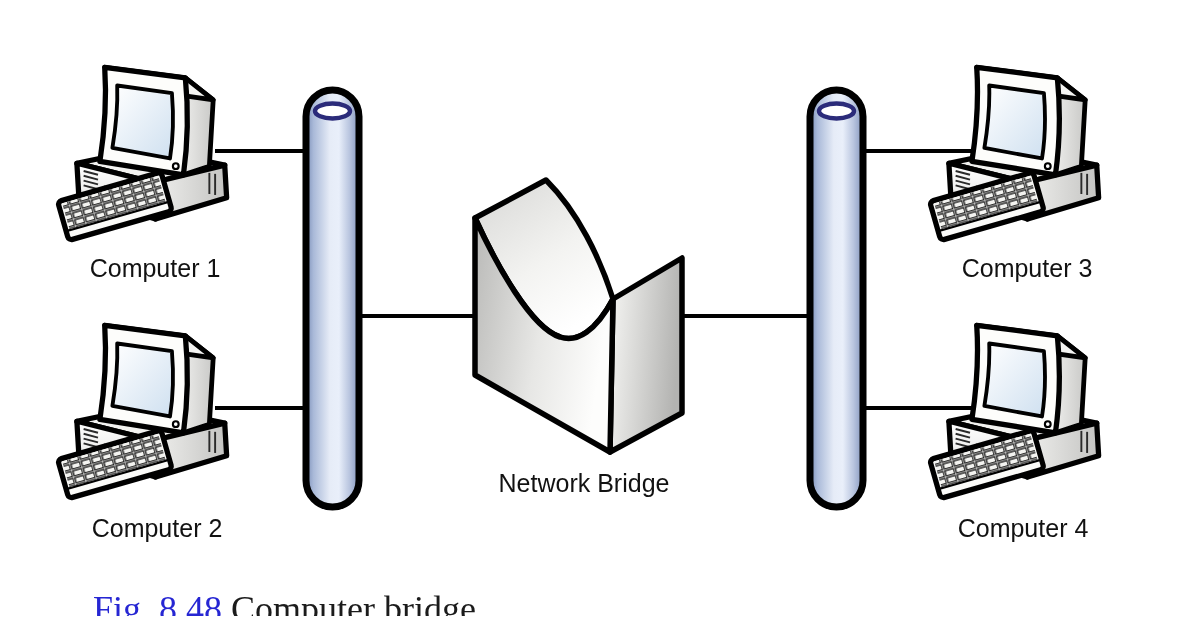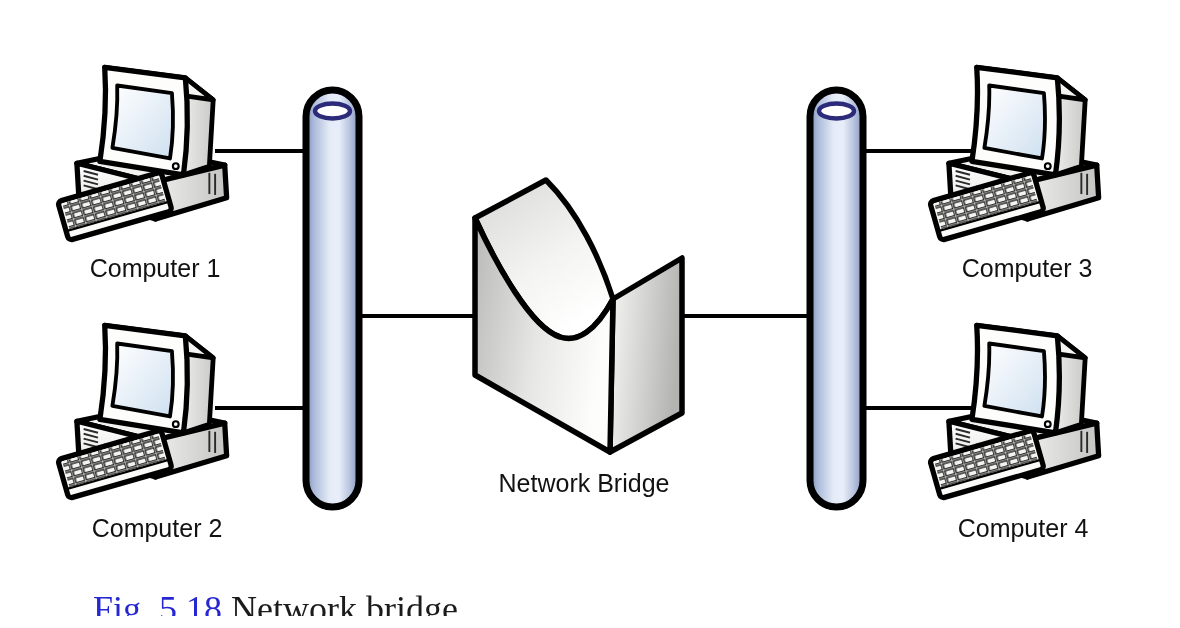--- a/index.html
+++ b/index.html
@@ -167,16 +167,16 @@
     </g>
 
     <text class="node-label" x="155" y="277" text-anchor="middle">Computer 1</text>
     <text class="node-label" x="157" y="537" text-anchor="middle">Computer 2</text>
     <text class="node-label" x="1027" y="277" text-anchor="middle">Computer 3</text>
     <text class="node-label" x="1023" y="537" text-anchor="middle">Computer 4</text>
     <text class="node-label" x="584" y="492" text-anchor="middle">Network Bridge</text>
   </svg>
 
   <div class="caption">
-    <a href="#">Fig. 5.18</a><span class="caption-rest"> Network bridge.</span>
+    <a href="#">Fig. 8.48</a><span class="caption-rest"> Computer bridge.</span>
   </div>
 
 </div>
 
 </body></html>

